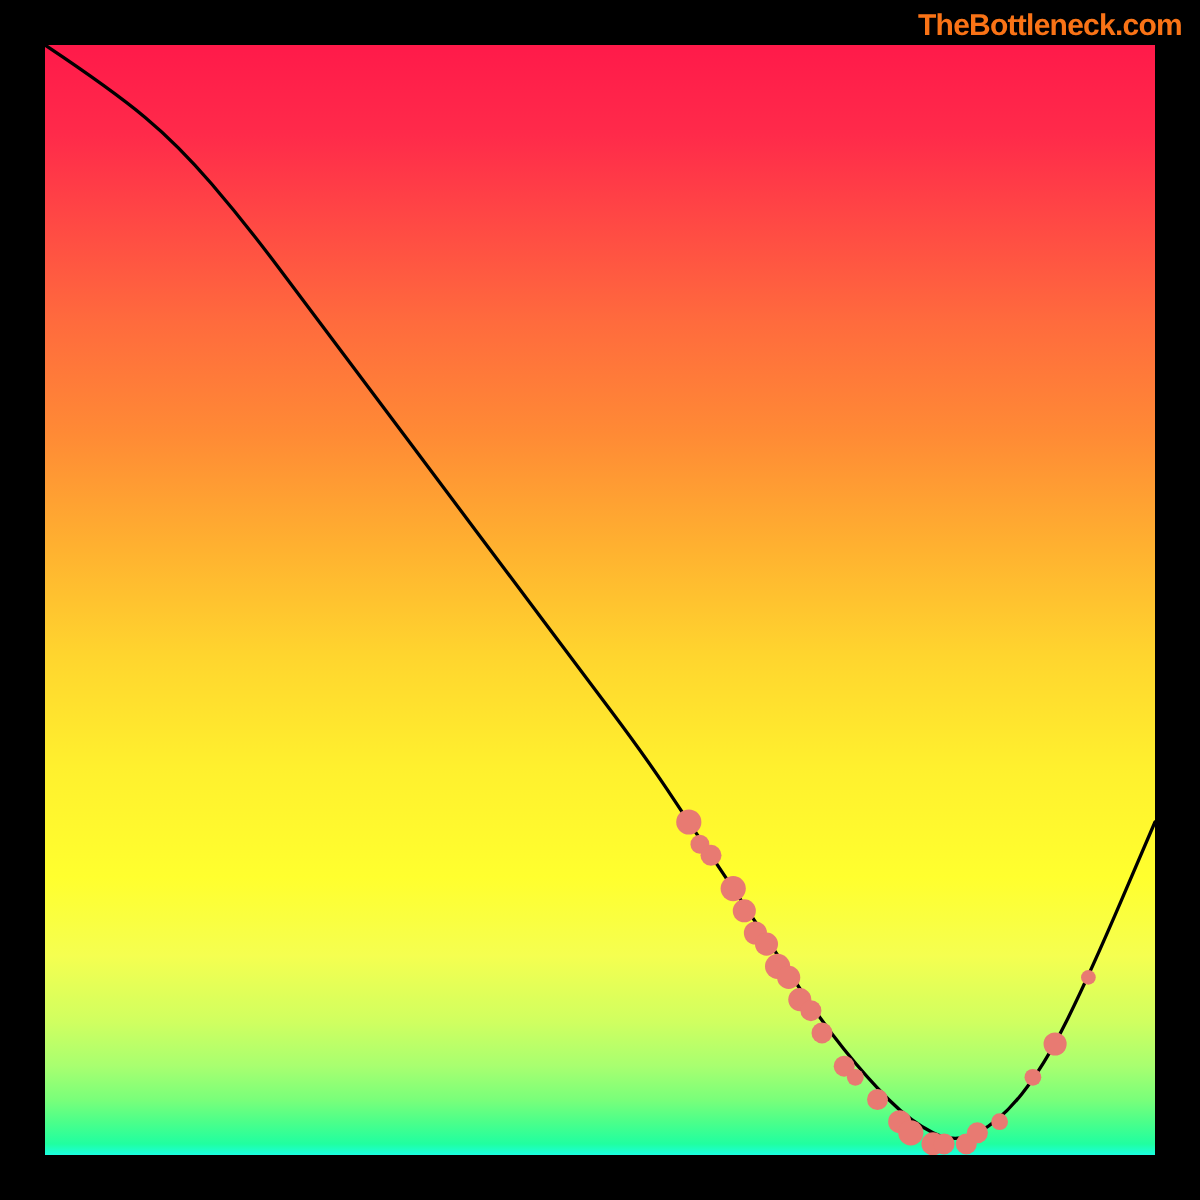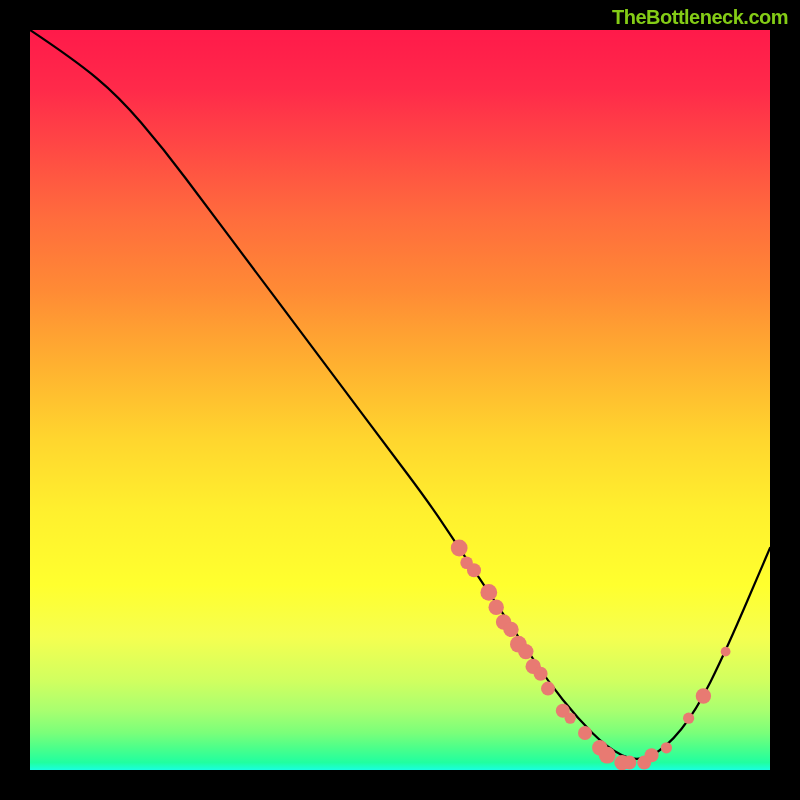--- a/index.html
+++ b/index.html
@@ -41,21 +41,21 @@
       #1affe0 100%
     );
   }
   .attribution {
     position: absolute;
     top: 6px;
     right: 12px;
     font-family: Arial, Helvetica, sans-serif;
     font-size: 20px;
     font-weight: bold;
-    color: #84cc16;
+    color: #f97316;
     letter-spacing: -0.5px;
   }
   svg.overlay {
     position: absolute;
     left: 0;
     top: 0;
     width: 740px;
     height: 740px;
   }
 </style>

